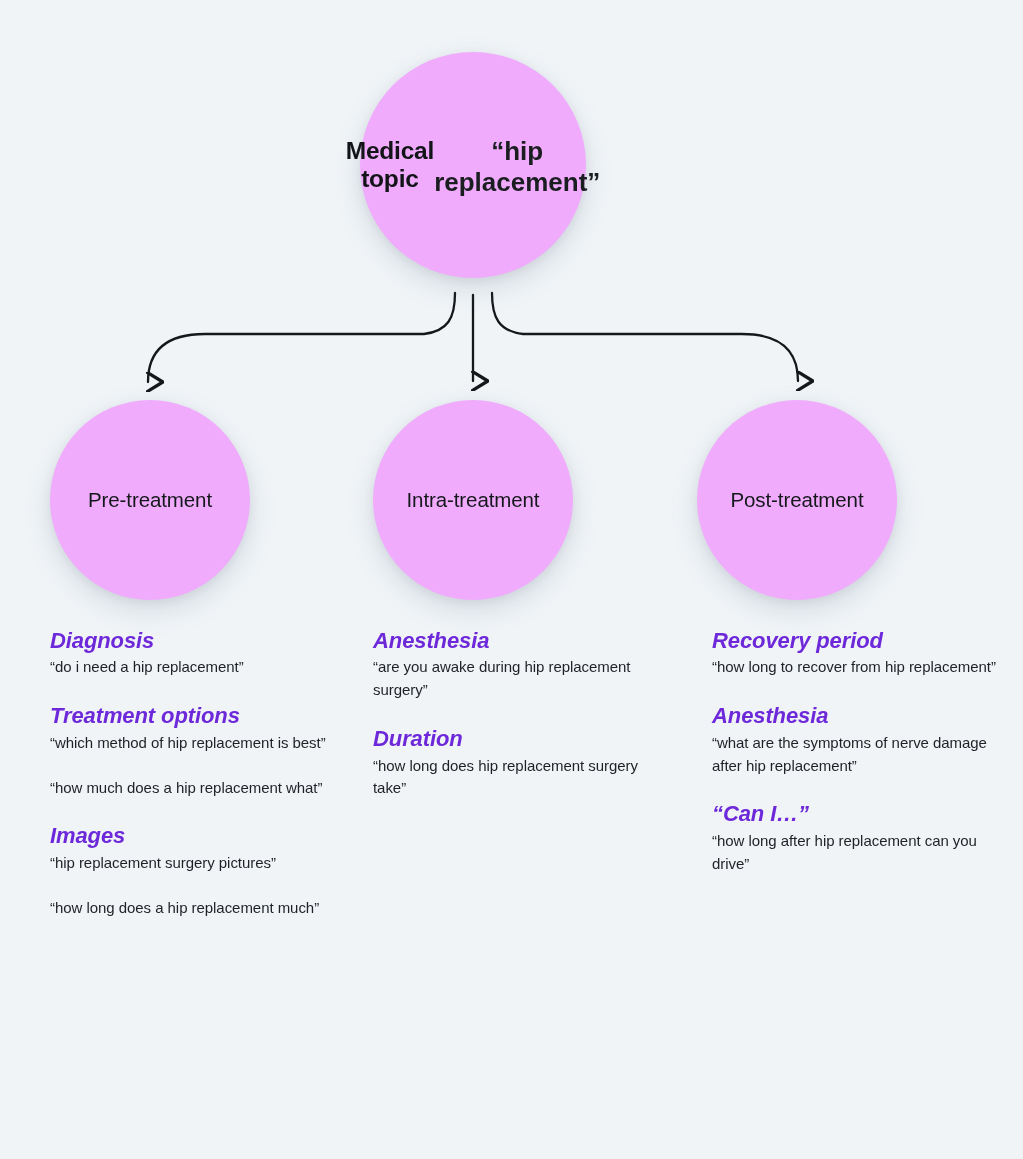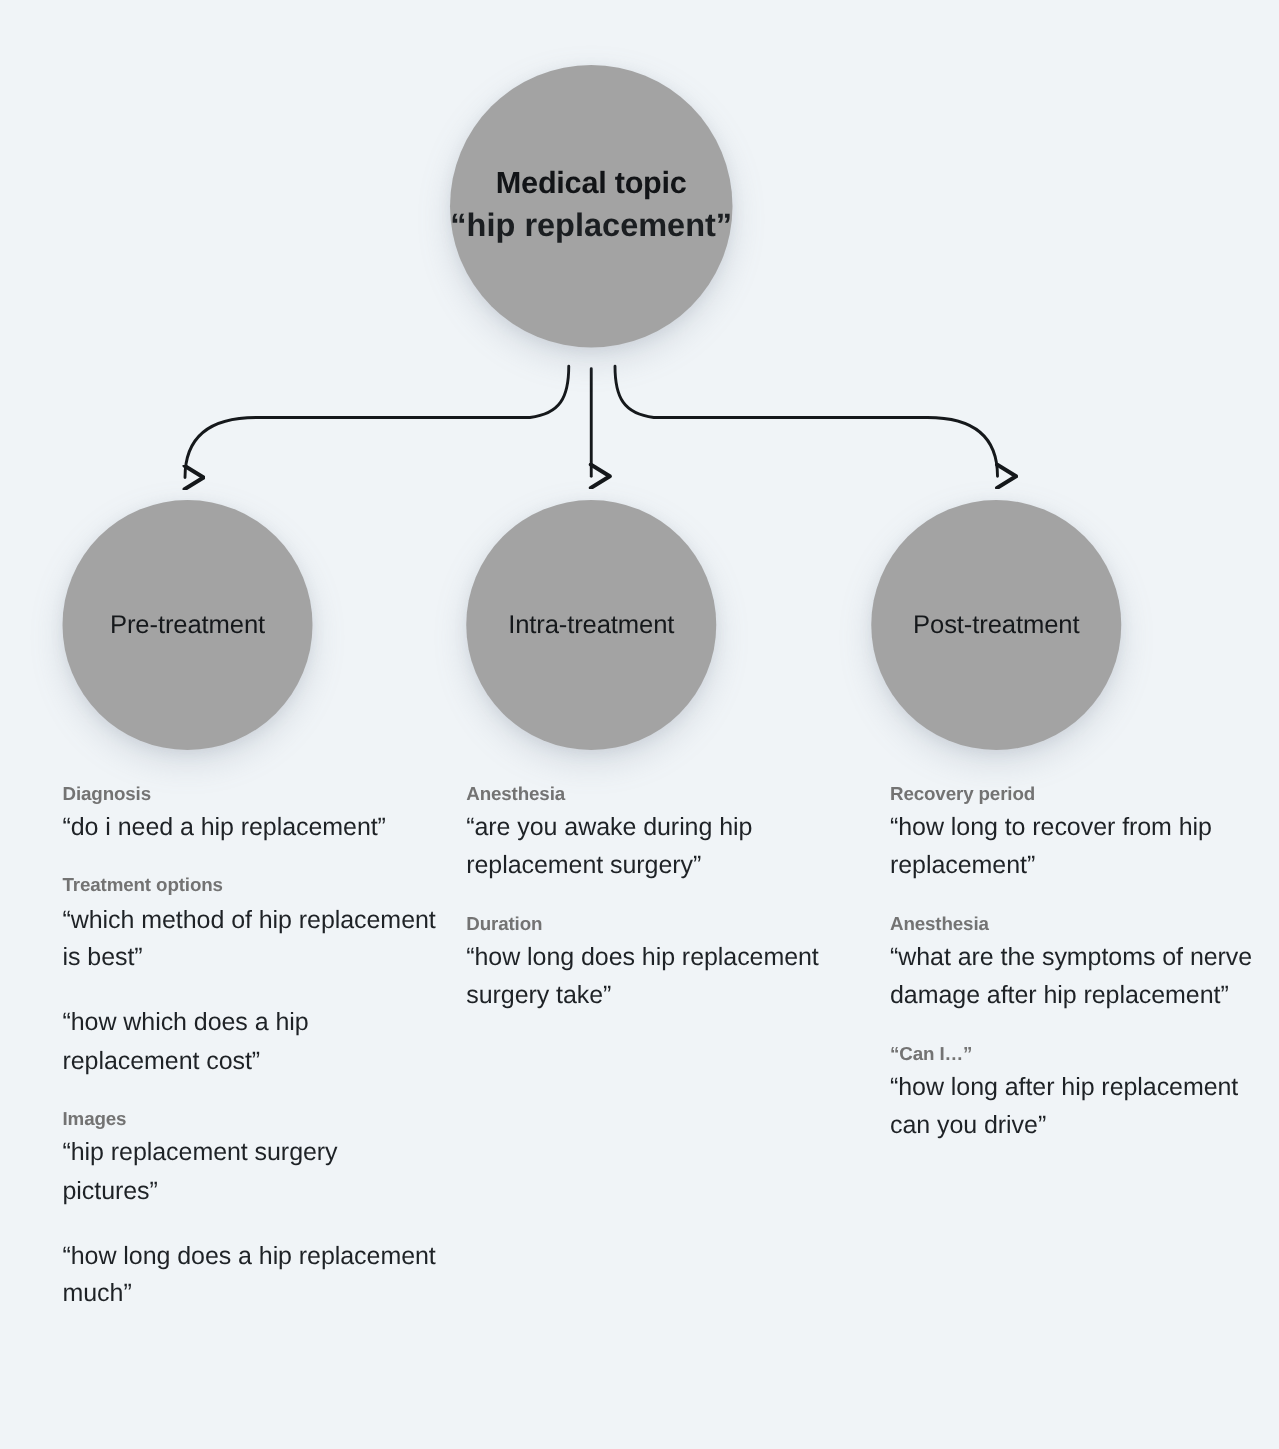--- a/index.html
+++ b/index.html
@@ -19,25 +19,24 @@
   #canvas {
     position: relative;
     width: 1023px;
     height: 1159px;
   }
 
   
   .node {
     position: absolute;
     border-radius: 50%;
-    background: #a3a3a3;
+    background: #f0abfc;
     box-shadow: 0 10px 26px rgba(120, 134, 150, 0.22),
                 0 3px 10px rgba(120, 134, 150, 0.12);
     display: flex;
-    flex-direction: column;
     align-items: center;
     justify-content: center;
     text-align: center;
     box-sizing: border-box;
   }
 
   .node-root {
     left: 360px;
     top: 52px;
     width: 226px;
@@ -99,29 +98,30 @@
     width: 300px;
   }
   .col-0 { left: 50px; }
   .col-1 { left: 373px; }
   .col-2 { left: 712px; }
 
   .entry { margin-bottom: 22px; }
   .entry:last-child { margin-bottom: 0; }
 
   .entry-title {
-    font-size: 15px;
+    font-size: 22px;
     font-weight: 700;
     line-height: 1.34;
-    color: #737373;
+    color: #6d28d9;
     margin: 0 0 1px 0;
     letter-spacing: -0.1px;
+    font-style: italic;
   }
   .entry-query {
-    font-size: 20px;
+    font-size: 15px;
     font-weight: 400;
     line-height: 1.52;
     color: #1e2226;
     margin: 0;
     letter-spacing: -0.05px;
   }
 </style>
 </head>
 <body>
 
@@ -167,21 +167,21 @@
     <div class="column col-0">
       <div class="entry">
         <p class="entry-title">Diagnosis</p>
         <p class="entry-query">“do i need a hip replacement”</p>
       </div>
       <div class="entry">
         <p class="entry-title">Treatment options</p>
         <p class="entry-query">“which method of hip replacement is best”</p>
       </div>
       <div class="entry">
-        <p class="entry-query">“how which does a hip replacement cost”</p>
+        <p class="entry-query">“how much does a hip replacement what”</p>
       </div>
       <div class="entry">
         <p class="entry-title">Images</p>
         <p class="entry-query">“hip replacement surgery pictures”</p>
       </div>
       <div class="entry">
         <p class="entry-query">“how long does a hip replacement much”</p>
       </div>
     </div>
 

